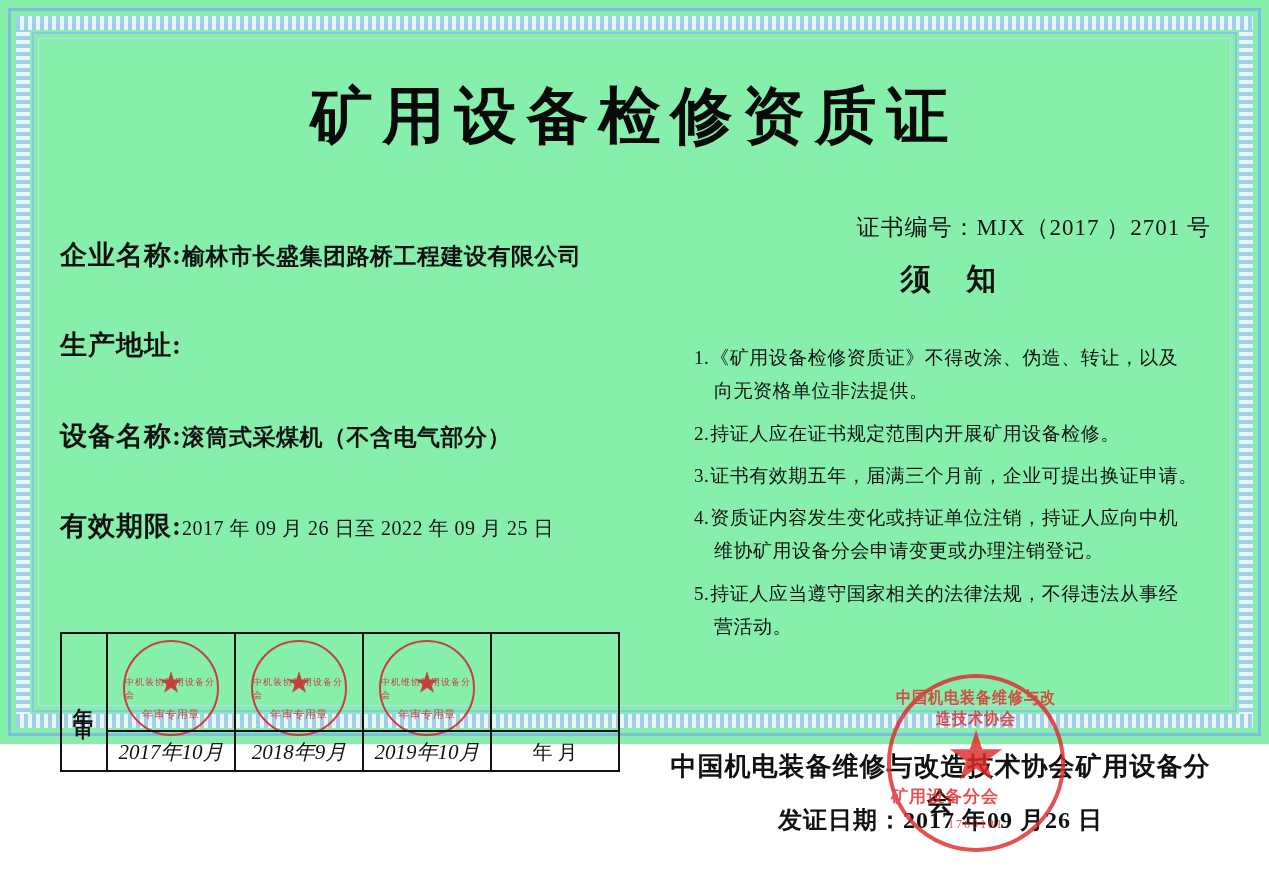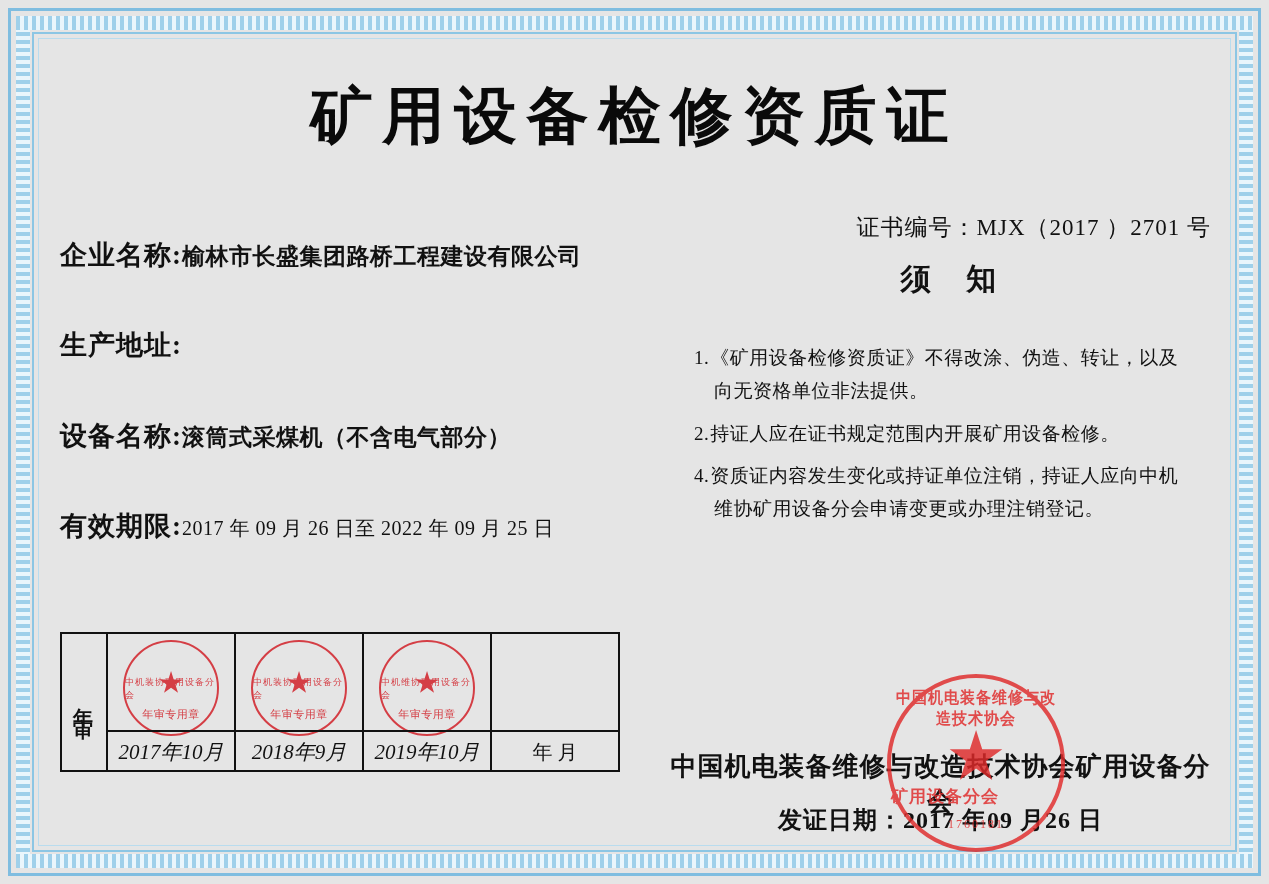--- a/index.html
+++ b/index.html
@@ -11,22 +11,22 @@
     width: 1269px;
     height: 884px;
     font-family: "Liberation Serif", "DejaVu Serif", serif;
     color: #111;
     overflow: hidden;
   }
 
   .certificate {
     position: relative;
     width: 1269px;
-    height: 884px;
-    background: #e5e5e5;
+    height: 744px;
+    background: #86efac;
     box-sizing: border-box;
   }
 
   
   .frame-outer {
     position: absolute;
     left: 8px;
     top: 8px;
     right: 8px;
     bottom: 8px;
@@ -393,22 +393,29 @@
       <div class="notice-title">须 知</div>
 
       <div class="notice-item">
         <span class="idx">1.</span><span>《矿用设备检修资质证》不得改涂、伪造、转让，以及</span>
         <span class="cont">向无资格单位非法提供。</span>
       </div>
       <div class="notice-item">
         <span class="idx">2.</span><span>持证人应在证书规定范围内开展矿用设备检修。</span>
       </div>
       <div class="notice-item">
+        <span class="idx">3.</span><span>证书有效期五年，届满三个月前，企业可提出换证申请。</span>
+      </div>
+      <div class="notice-item">
         <span class="idx">4.</span><span>资质证内容发生变化或持证单位注销，持证人应向中机</span>
         <span class="cont">维协矿用设备分会申请变更或办理注销登记。</span>
+      </div>
+      <div class="notice-item">
+        <span class="idx">5.</span><span>持证人应当遵守国家相关的法律法规，不得违法从事经</span>
+        <span class="cont">营活动。</span>
       </div>
     </div>
 
     <div class="issuer">中国机电装备维修与改造技术协会矿用设备分会</div>
 
     <div class="issue-date">
       <span>发证日期：</span><span>2017 年09 月26 日</span>
     </div>
 
     <div class="seal-big">

